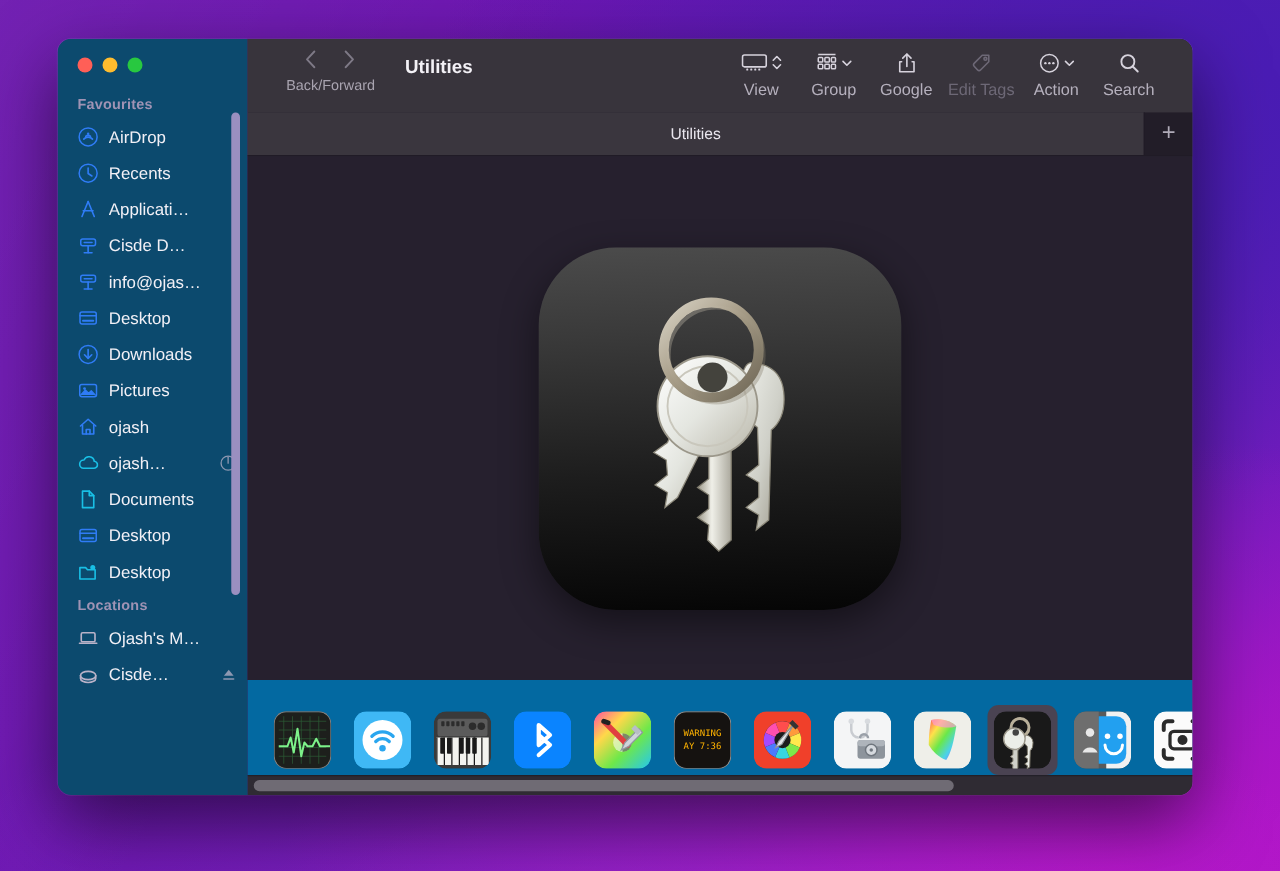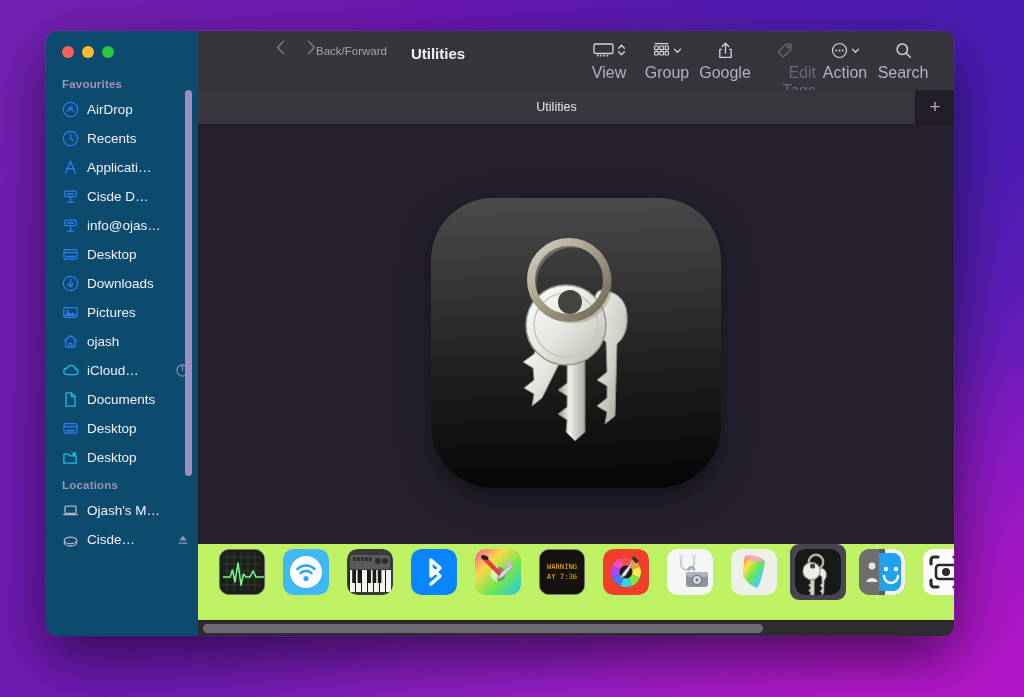--- a/index.html
+++ b/index.html
@@ -55,29 +55,29 @@
   #sb-scroll {
     position:absolute; right:6px; top:59px; width:7px; height:386px;
     background:#9a8fc0; border-radius:4px;
   }
   
   #right { flex:1; display:flex; flex-direction:column; min-width:0; background:#26202e; }
   #toolbar {
     height:59px; flex:0 0 59px; background:#38343c;
     display:flex; align-items:flex-start; position:relative;
   }
-  .tb-navgroup { display:flex; align-items:center; padding-left:31px; padding-top:9px;margin-left:47px; }
+  .tb-navgroup { display:flex; flex-direction:column; align-items:center; padding-left:31px; padding-top:9px; }
   .tb-chevrons { display:flex; gap:22px; }
   .chev { color:#7e7986; }
   .tb-caption { font-size:11.5px; color:#a9a4b0; margin-top:3px; }
   #win-title { font-size:15px; font-weight:700; color:#f3f1f6; padding:14px 0 0 24px; }
   .tb-right { margin-left:auto; display:flex; align-items:flex-start; padding-right:22px; padding-top:9px; gap:0; }
   .tb-btn { display:flex; flex-direction:column; align-items:center; width:58px; }
   .tb-btn .glyphrow { display:flex; align-items:center; gap:3px; height:20px; color:#d6d2dc; }
-  .tb-btn .lbl { font-size:16px; color:#b5b0bd; margin-top:4px; }
+  .tb-btn .lbl { font-size:13px; color:#b5b0bd; margin-top:4px; }
   .tb-btn.disabled .glyphrow, .tb-btn.disabled .lbl { color:#6d6876;text-align:right; }
   .tb-btn.wide { width:62px; }
   #tabbar {
     height:35px; flex:0 0 35px; background:#3a363e;
     display:flex; align-items:center; position:relative;
     border-bottom:1px solid #201b26;
   }
   #tab-active {
     flex:1; height:100%; display:flex; align-items:center; justify-content:center;
     font-size:12.5px; color:#e9e6ee;
@@ -92,22 +92,22 @@
   #gallery { flex:1; position:relative; min-height:0; background:#26202e; }
   #preview {
     position:absolute; left:50%; top:52%; transform:translate(-50%,-50%);
     width:290px; height:290px; border-radius:62px;
     background:linear-gradient(178deg,#4b4b4b 0%,#3a3a3a 24%,#1d1d1d 62%,#050505 100%);
     box-shadow:0 10px 30px rgba(0,0,0,.45);
     display:flex; align-items:center; justify-content:center;
   }
   
   #strip {
-    height:76px; flex:0 0 76px; background:#bef264;
-    display:flex; align-items:flex-start; gap:8px; padding:0 16px;
+    height:76px; flex:0 0 76px; background:#0369a1;
+    display:flex; align-items:flex-end; gap:8px; padding:0 16px;
     overflow:hidden;
   }
   .tile {
     width:56px; height:56px; flex:0 0 56px; border-radius:9px;
     display:flex; align-items:center; justify-content:center; position:relative;
   }
   .tile.selected { background:#4a4352; }
   .tile .art { width:46px; height:46px; border-radius:10px; overflow:hidden; display:block; }
   #hscroll-track {
     height:16px; flex:0 0 16px; background:#2f2b33;
@@ -229,21 +229,21 @@
               </svg>
             </span>
             <span class="sb-label">ojash</span>
           </div>
           <div class="sb-item">
             <span class="ico">
               <svg width="17" height="17" viewBox="0 0 17 17" fill="none" stroke="#19bfe5" stroke-width="1.3" stroke-linecap="round" stroke-linejoin="round">
                 <path d="M4.9 12.6a3.3 3.3 0 01.3-6.6 4.3 4.3 0 018.2 1 2.8 2.8 0 01-.5 5.6z" stroke="#19bfe5"></path>
               </svg>
             </span>
-            <span class="sb-label">iCloud…</span>
+            <span class="sb-label">ojash…</span>
             <span class="sb-trail">
               <svg width="15" height="15" viewBox="0 0 17 17" fill="none" stroke="#b9b2c8" stroke-width="1.3" stroke-linecap="round" stroke-linejoin="round">
                 <circle cx="8.5" cy="8.5" r="6.4" stroke="#b9b2c8" stroke-width="1.2"></circle>
                 <path d="M8.5 3.2v5.3" stroke="#b9b2c8" stroke-width="1.2"></path>
               </svg>
             </span>
           </div>
           <div class="sb-item">
             <span class="ico">
               <svg width="17" height="17" viewBox="0 0 17 17" fill="none" stroke="#19bfe5" stroke-width="1.3" stroke-linecap="round" stroke-linejoin="round">

